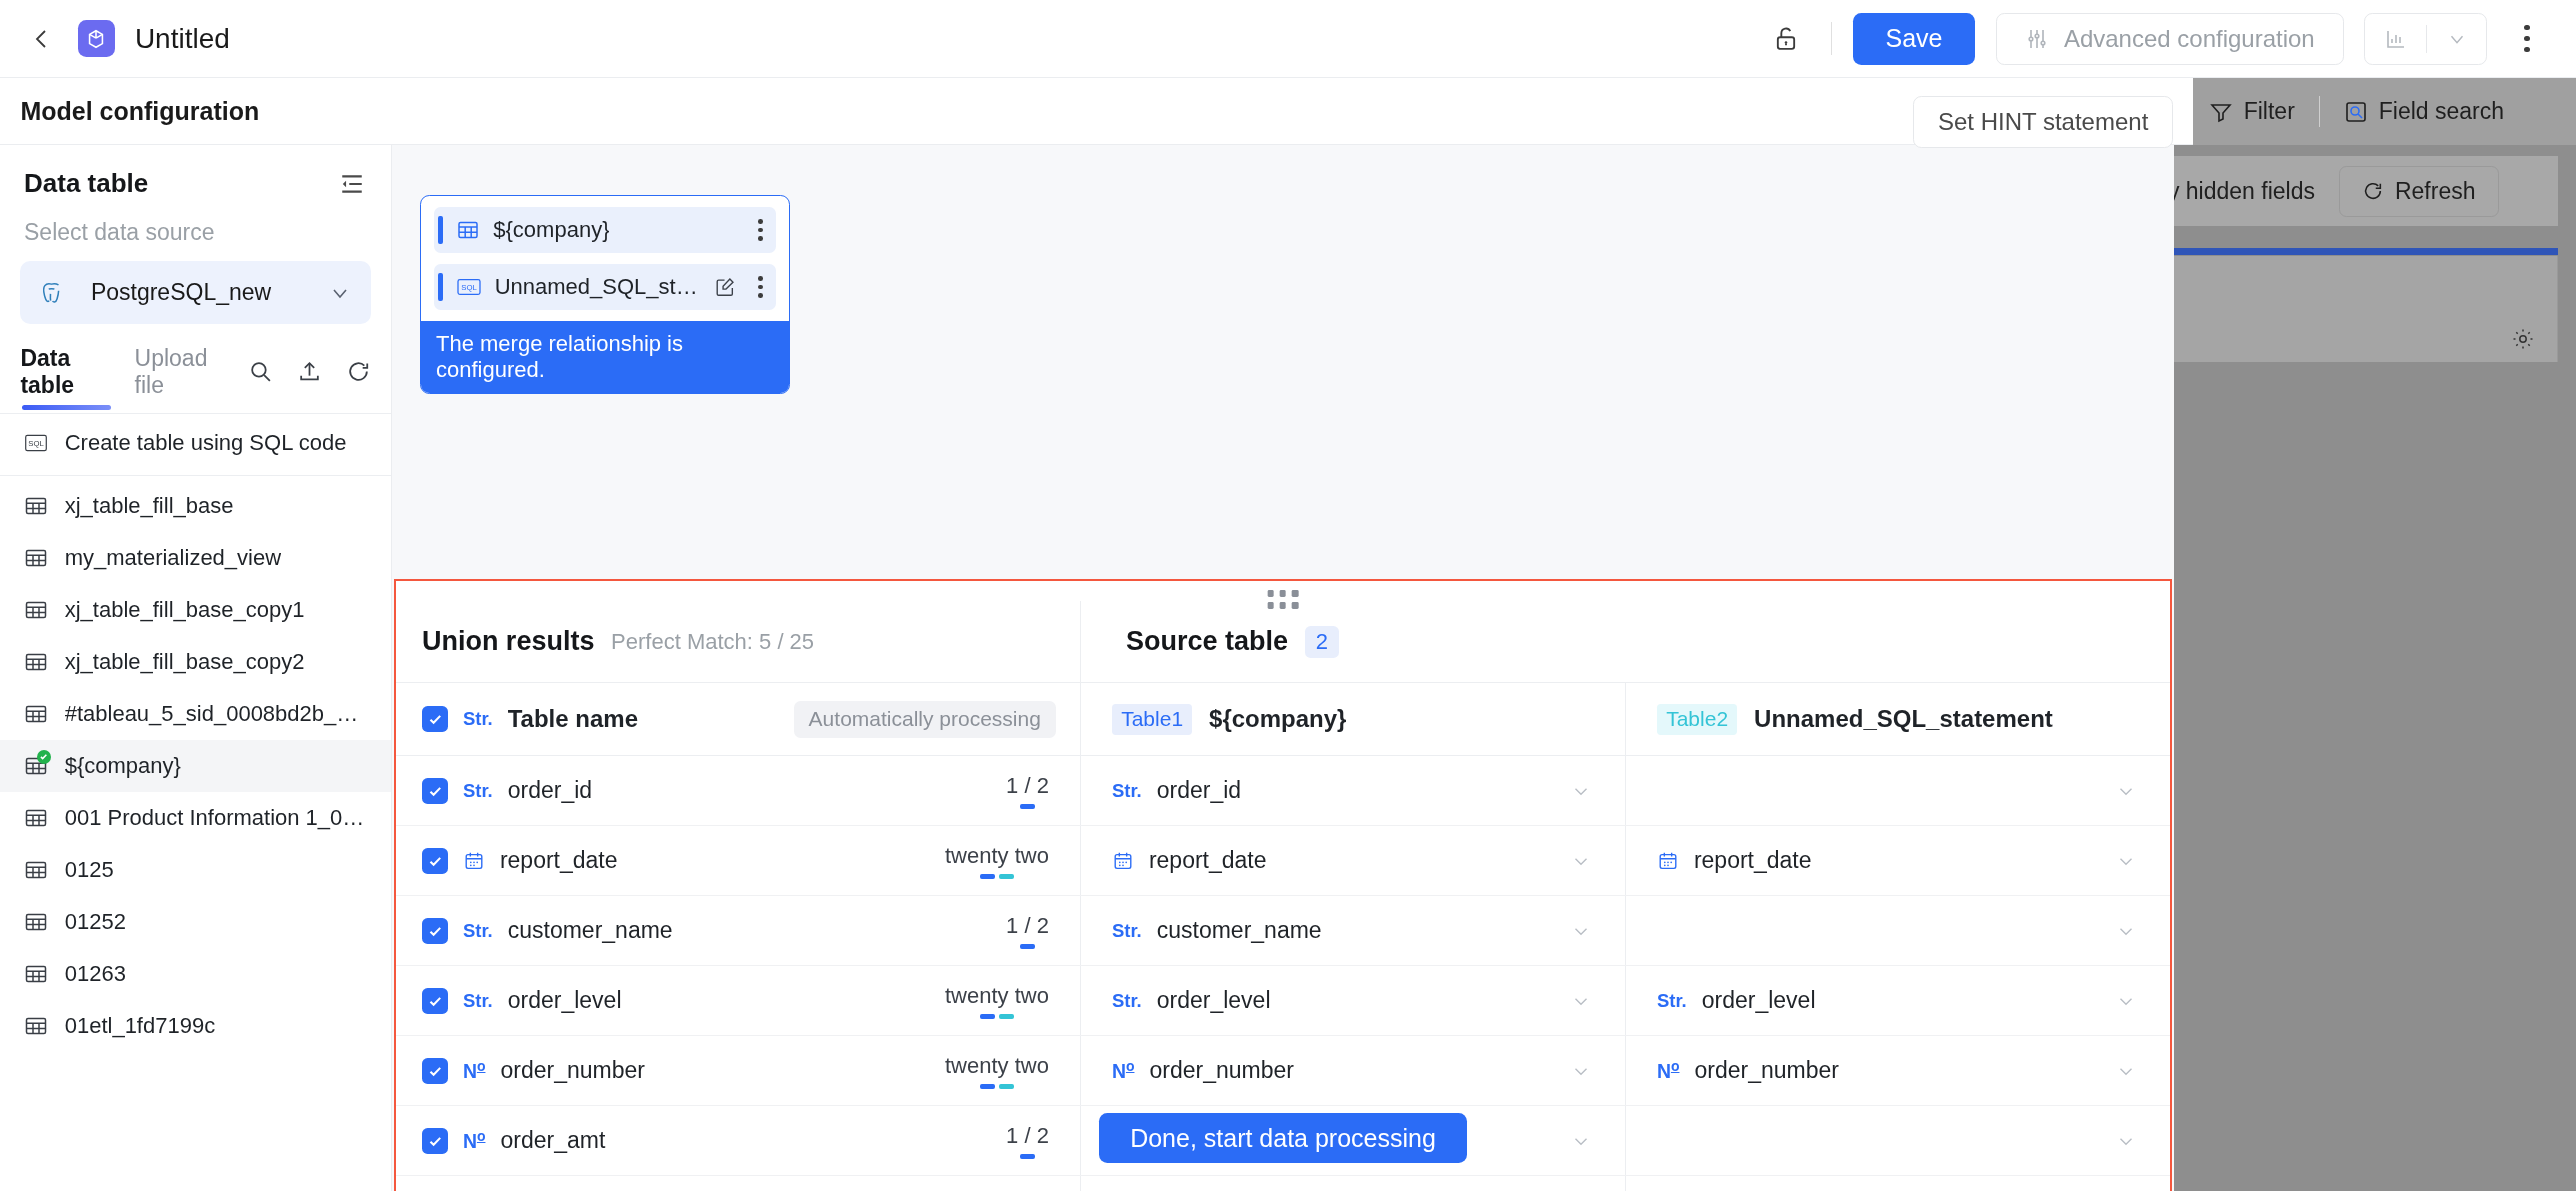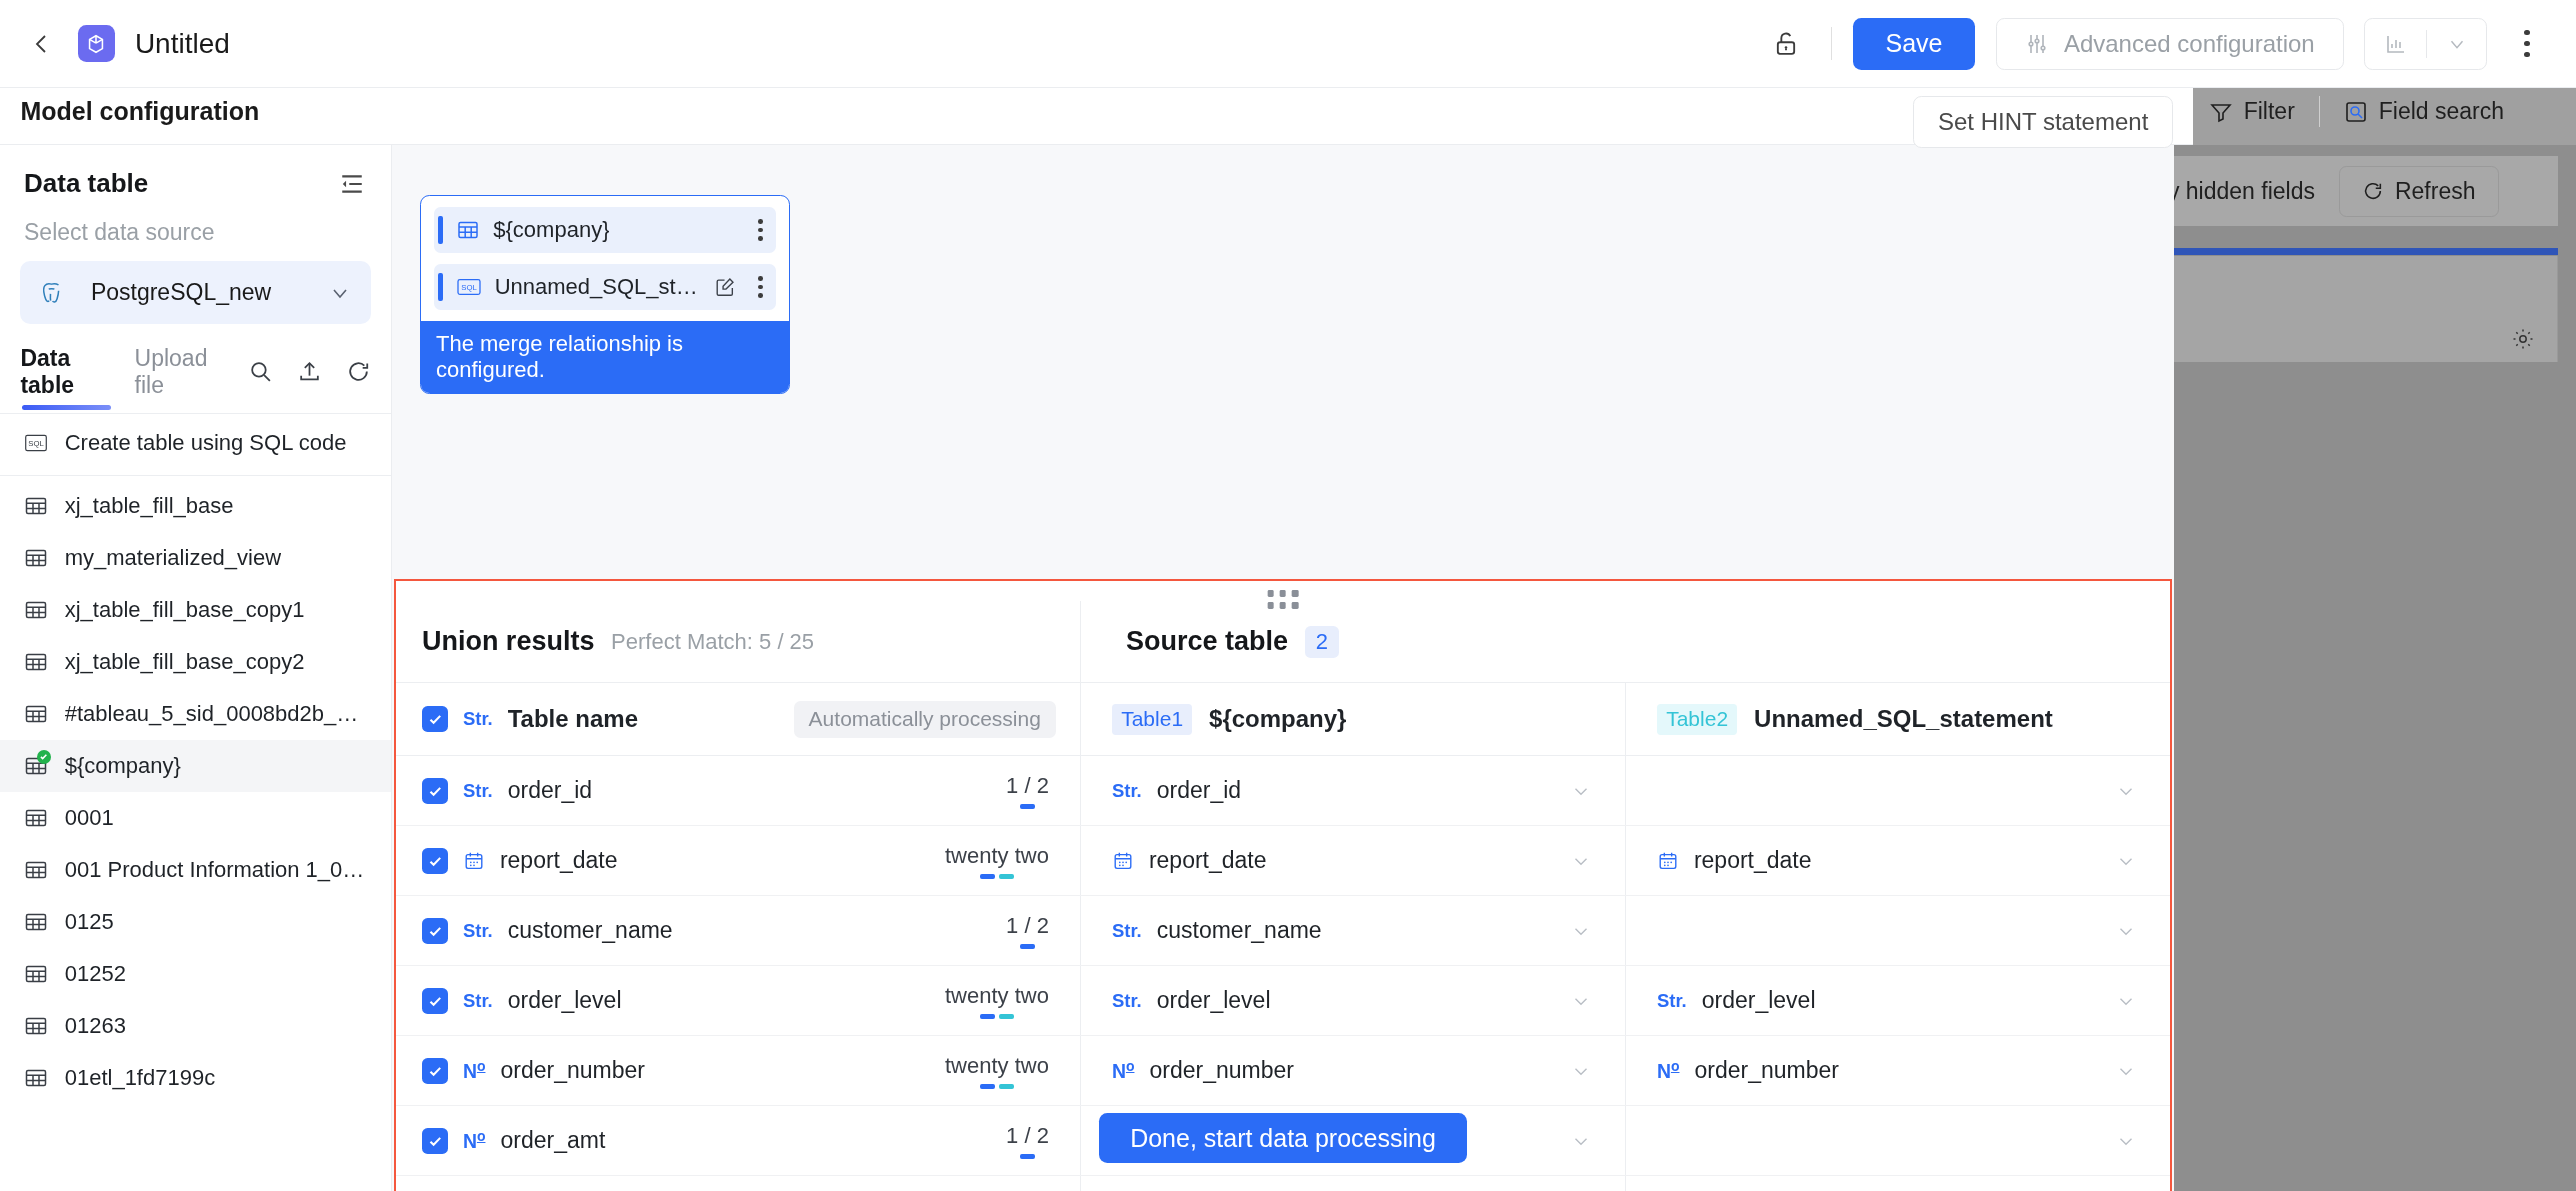--- a/index.html
+++ b/index.html
@@ -29,21 +29,21 @@
   .bg-col .crow { position:absolute; left:22px; right:22px; bottom:11px; display:flex; align-items:center; justify-content:space-between; }
   .bg-col .ctype { font-size:21px; color:#2f6bdd; }
   .bg-arrow {
     position:absolute; left:2158px; top:130px;
     width:0;height:0;border-top:15px solid transparent;border-bottom:15px solid transparent;
     border-right:16.7px solid #2b6cf6;
   }
 
   
   .topbar {
-    position:absolute; left:0; top:0; width:2576px; height:88px;
+    position:absolute; left:0; top:0; width:2576px; height:78px;
     background:#fff; border-bottom:0.9px solid #ebedf0; display:flex; align-items:center; z-index:30;
   }
   .back-chevron { margin-left:24px; width:35px; height:35px; display:flex; align-items:center; justify-content:center; color:#3a3a3a; font-size:31px; cursor:pointer;}
   .app-logo {
     width:37px;height:37px;border-radius:8.3px;background:#6b6bf0;margin-left:18.5px;
     display:flex;align-items:center;justify-content:center;
   }
   .doc-title { font-size:28px; color:#1a1a1a; margin-left:20.4px; font-weight:400; }
   .top-right { margin-left:auto; display:flex; align-items:center; gap:0; padding-right:24px; }
   .lock-btn { width:50px;height:50px;display:flex;align-items:center;justify-content:center; }
@@ -452,29 +452,20 @@
           </span>
           <span class="lbl">${company}</span>
         </div>
         <div class="sb-item">
           <span class="ico">
             <svg width="24" height="24" viewBox="0 0 24 24" fill="none" stroke="#3a3f46" stroke-width="1.5">
               <rect x="2.5" y="4.5" width="19" height="15" rx="1.5"></rect>
               <path d="M2.5 9.2h19M2.5 14.4h19M9 9.2v10.3M15 9.2v10.3"></path>
             </svg>
           </span>
-          <span class="lbl">0001</span>
-        </div>
-        <div class="sb-item">
-          <span class="ico">
-            <svg width="24" height="24" viewBox="0 0 24 24" fill="none" stroke="#3a3f46" stroke-width="1.5">
-              <rect x="2.5" y="4.5" width="19" height="15" rx="1.5"></rect>
-              <path d="M2.5 9.2h19M2.5 14.4h19M9 9.2v10.3M15 9.2v10.3"></path>
-            </svg>
-          </span>
           <span class="lbl">001 Product Information 1_0b8...</span>
         </div>
         <div class="sb-item">
           <span class="ico">
             <svg width="24" height="24" viewBox="0 0 24 24" fill="none" stroke="#3a3f46" stroke-width="1.5">
               <rect x="2.5" y="4.5" width="19" height="15" rx="1.5"></rect>
               <path d="M2.5 9.2h19M2.5 14.4h19M9 9.2v10.3M15 9.2v10.3"></path>
             </svg>
           </span>
           <span class="lbl">0125</span>

